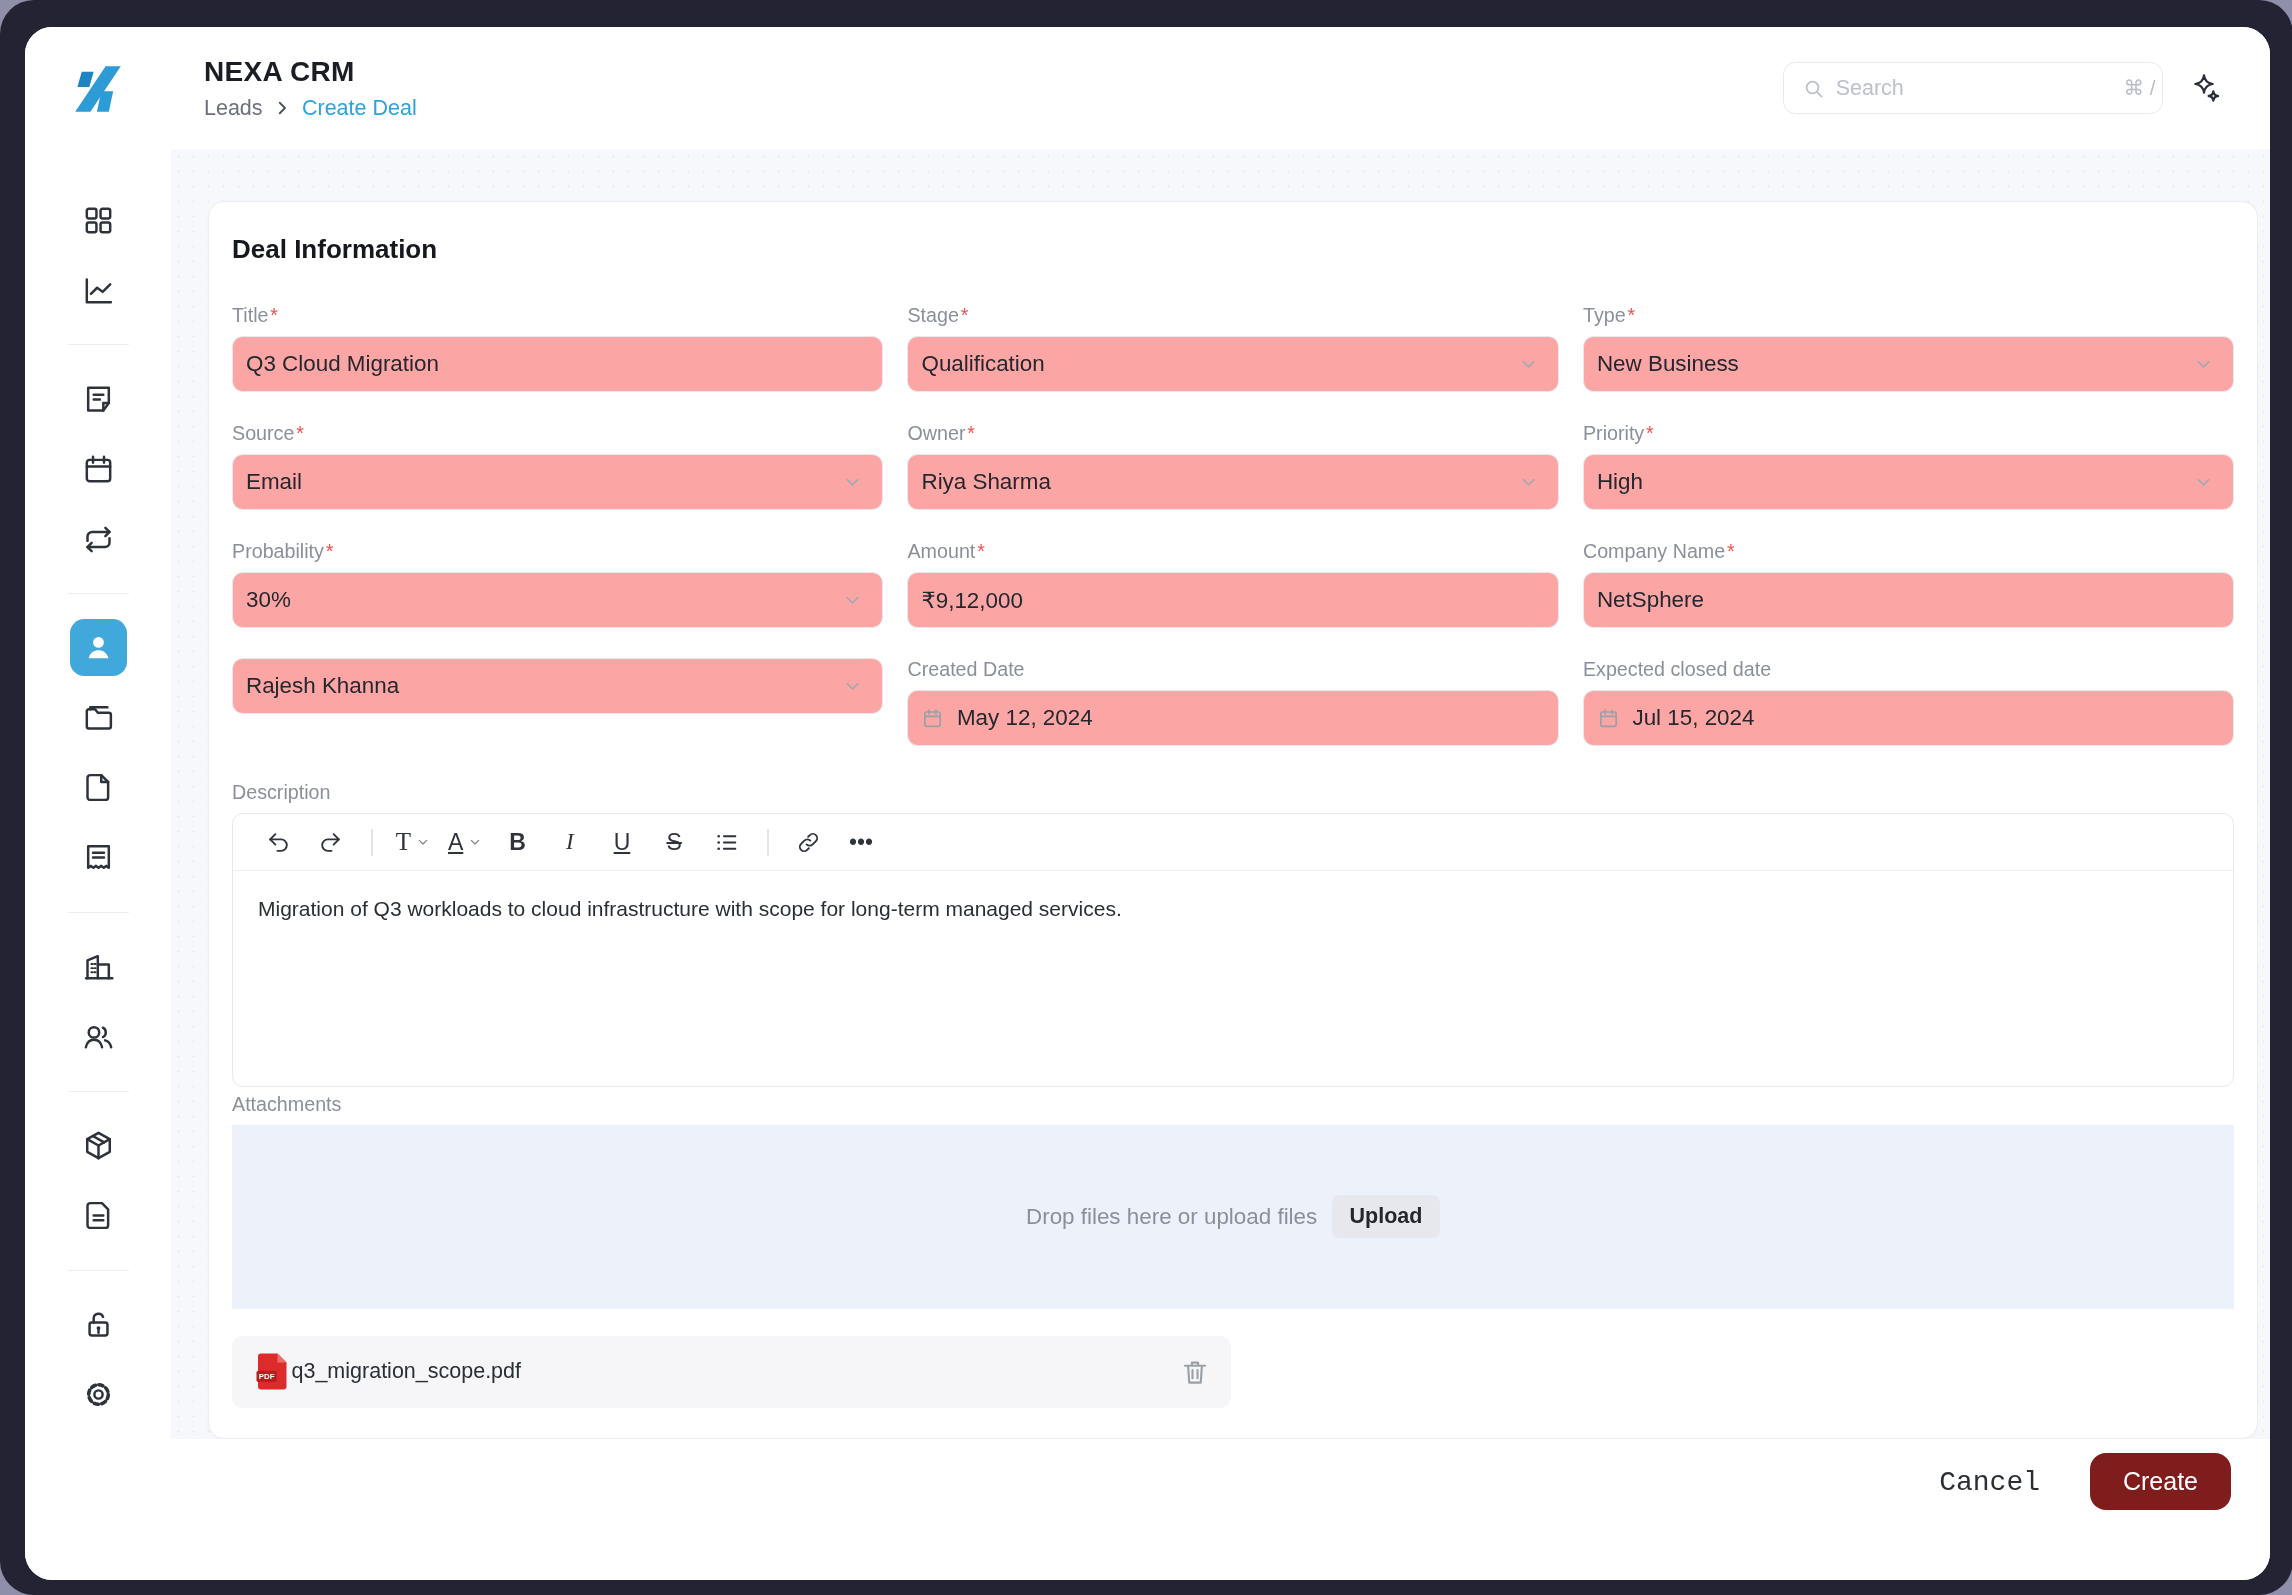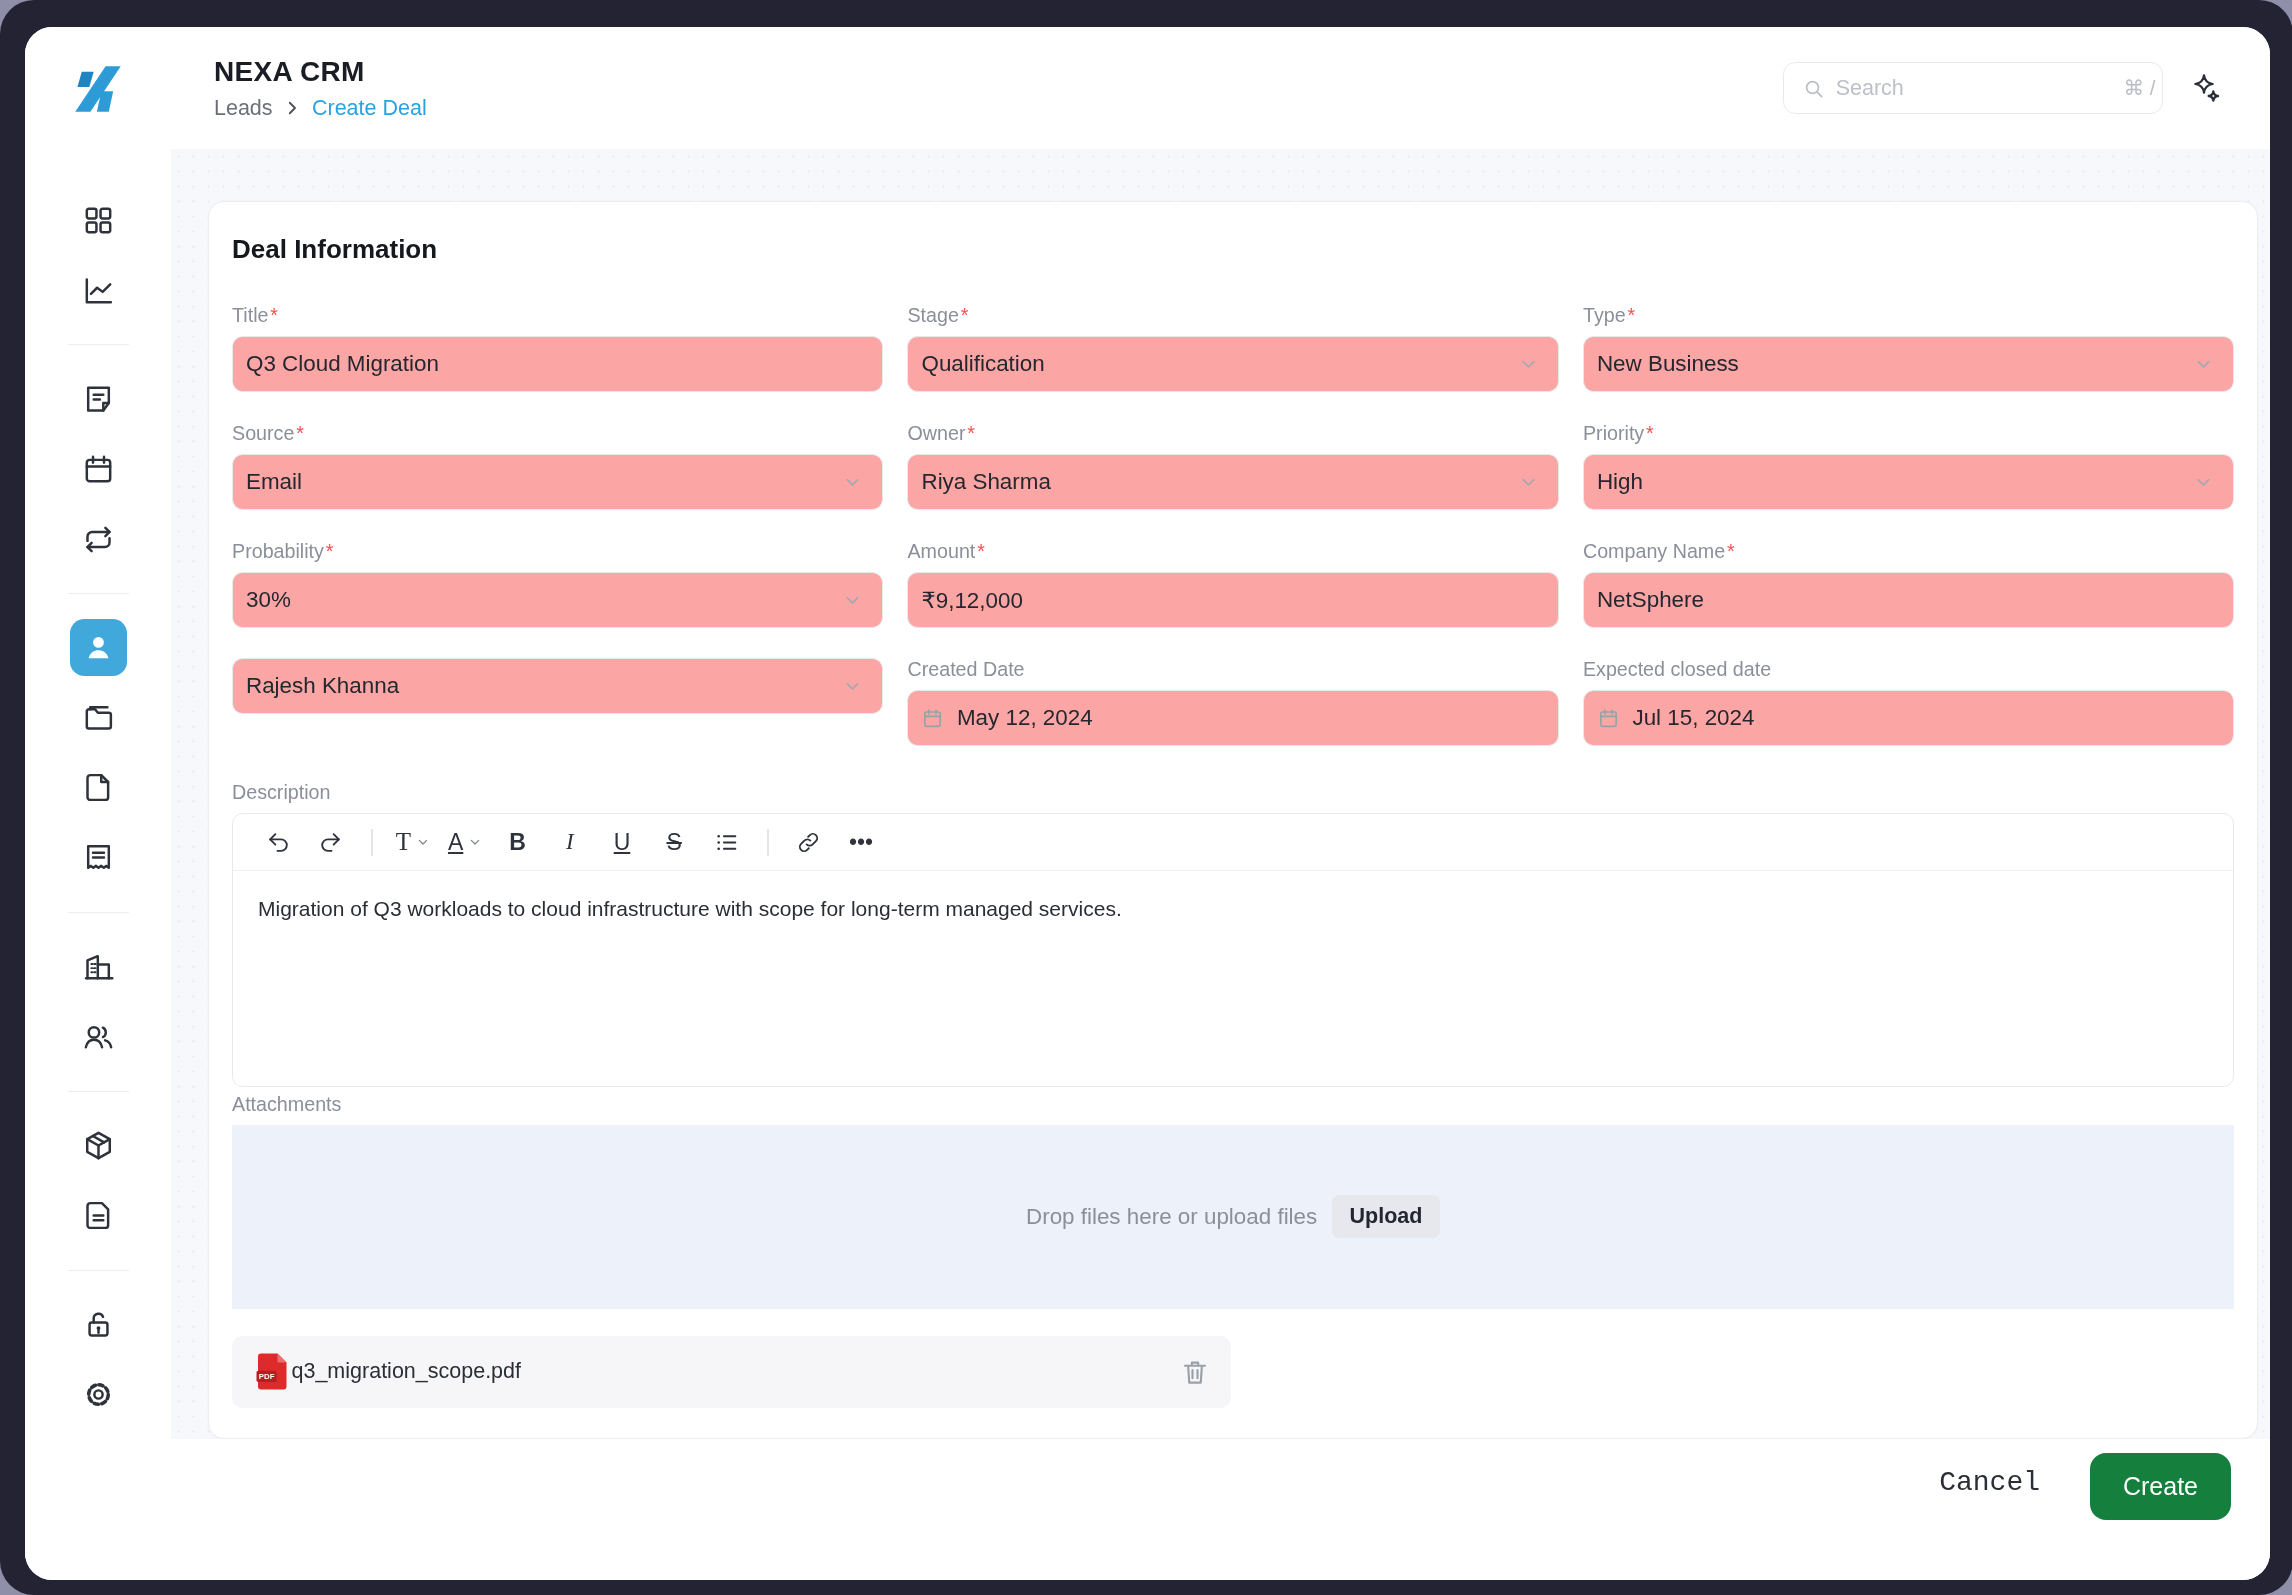--- a/index.html
+++ b/index.html
@@ -24,21 +24,21 @@
     grid-template-columns:146px 1fr;
     grid-template-rows:122px 1fr 141px;
   }
   
   .header {
     grid-column:1 / 3; grid-row:1;
     display:flex; align-items:center;
     background:#fff;
   }
   .logo-cell { width:146px; display:flex; justify-content:center; align-items:center; }
-  .title-block { margin-left:43px; }
+  .title-block { margin-left:33px; }
   .app-title { font-size:28px; font-weight:700; color:#1A1D23; letter-spacing:0.3px; }
   .breadcrumb { margin-top:8px; display:flex; align-items:center; gap:10.7px; font-size:21.5px; }
   .bc-parent { color:#6B7078; }
   .bc-sep { width:18px; height:18px; color:#4A4F58; }
   .bc-current { color:#2BA2DF; }
   .header-right { margin-left:auto; display:flex; align-items:center; gap:23px; padding-right:45px; }
   .searchbox {
     width:380px; height:52px;
     border:1.8px solid #E7E9EE; border-radius:12.5px;
     display:flex; align-items:center; gap:10.7px;
@@ -172,22 +172,22 @@
     background:#fff;
     display:flex; align-items:flex-start; justify-content:flex-end;
     gap:50px; padding:14.3px 39px 0 0;
   }
   .cancel-btn {
     background:none; border:none; font-family:Liberation Mono, monospace;
     font-size:28px; color:#2A2E35; cursor:pointer;
     height:59px;
   }
   .create-btn {
-    width:141px; height:67px;
-    background:#15803d; color:#fff;
+    width:141px; height:57px;
+    background:#7f1d1d; color:#fff;
     border:none; border-radius:16px;
     font-family:inherit; font-size:25px; cursor:pointer;text-align:center;
   }
 </style>
 </head>
 <body>
 
 <div class="frame">
   <div class="window">
 

